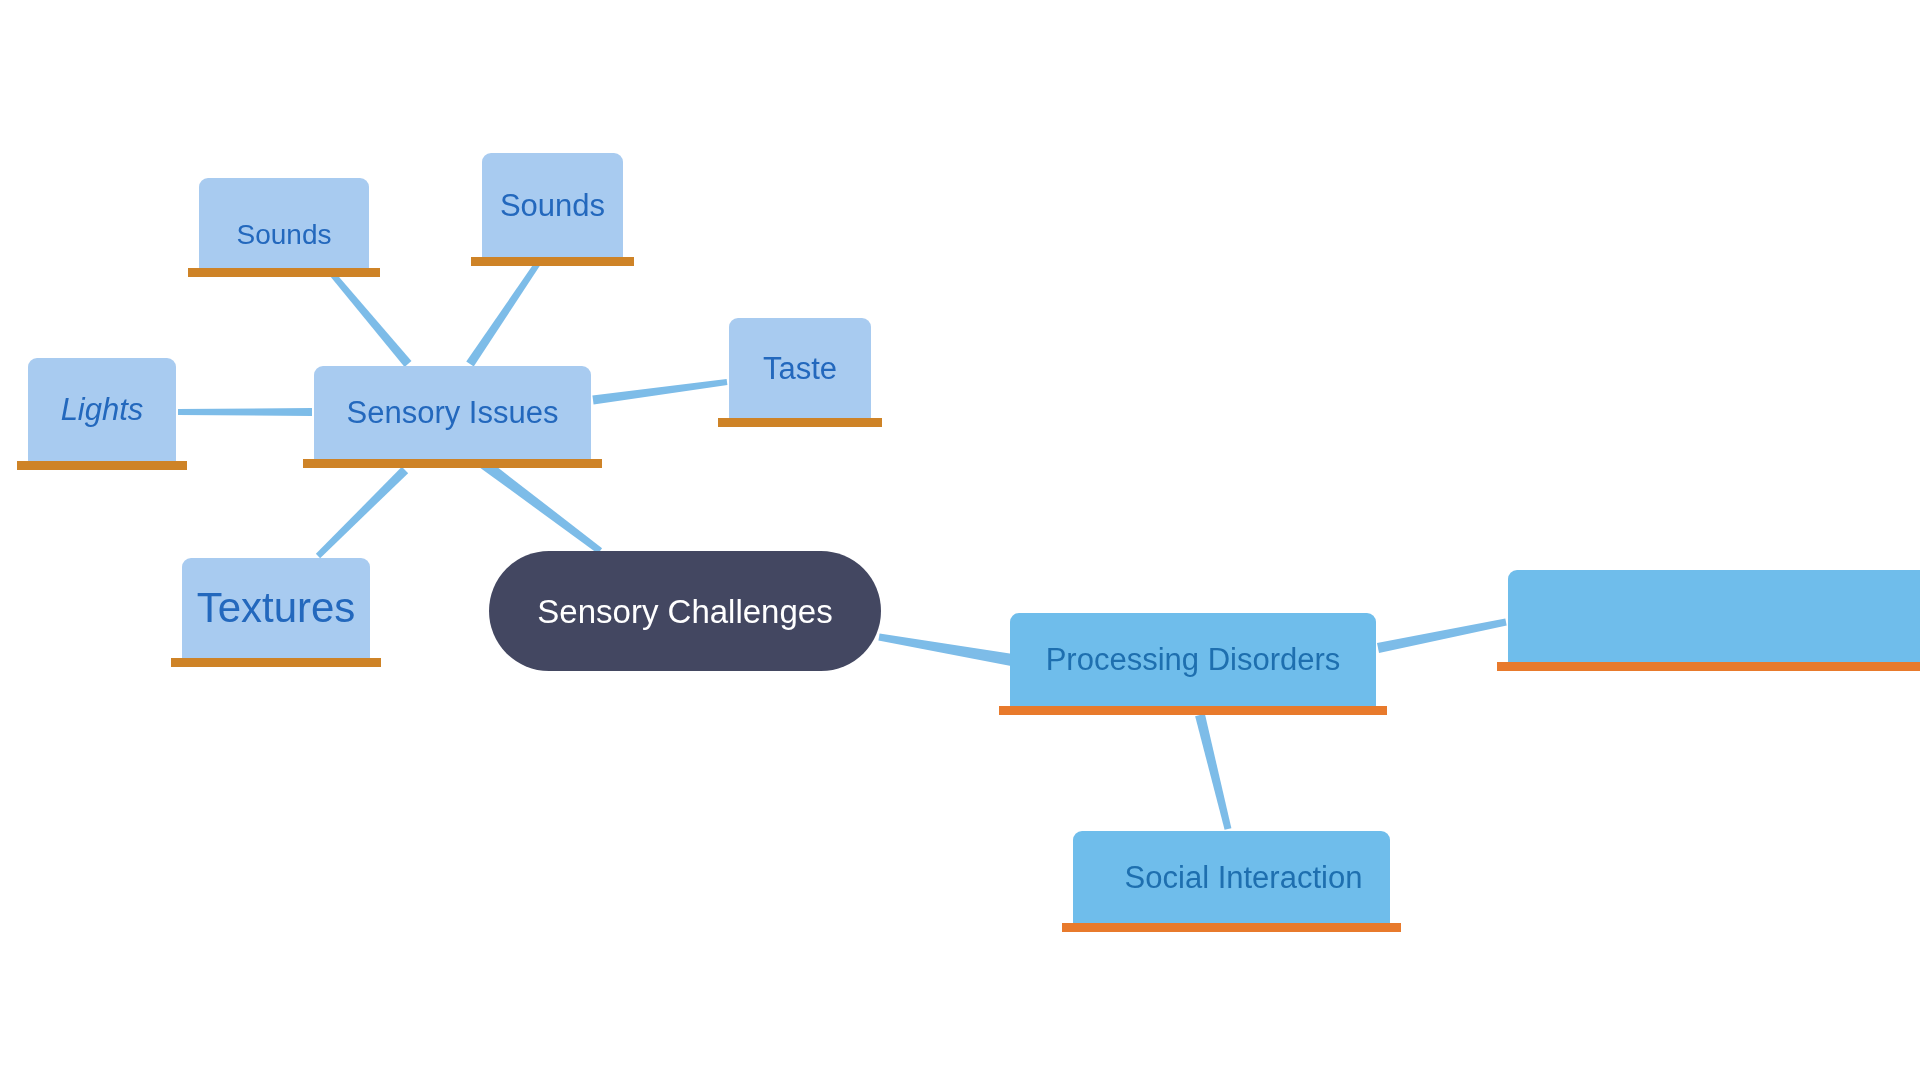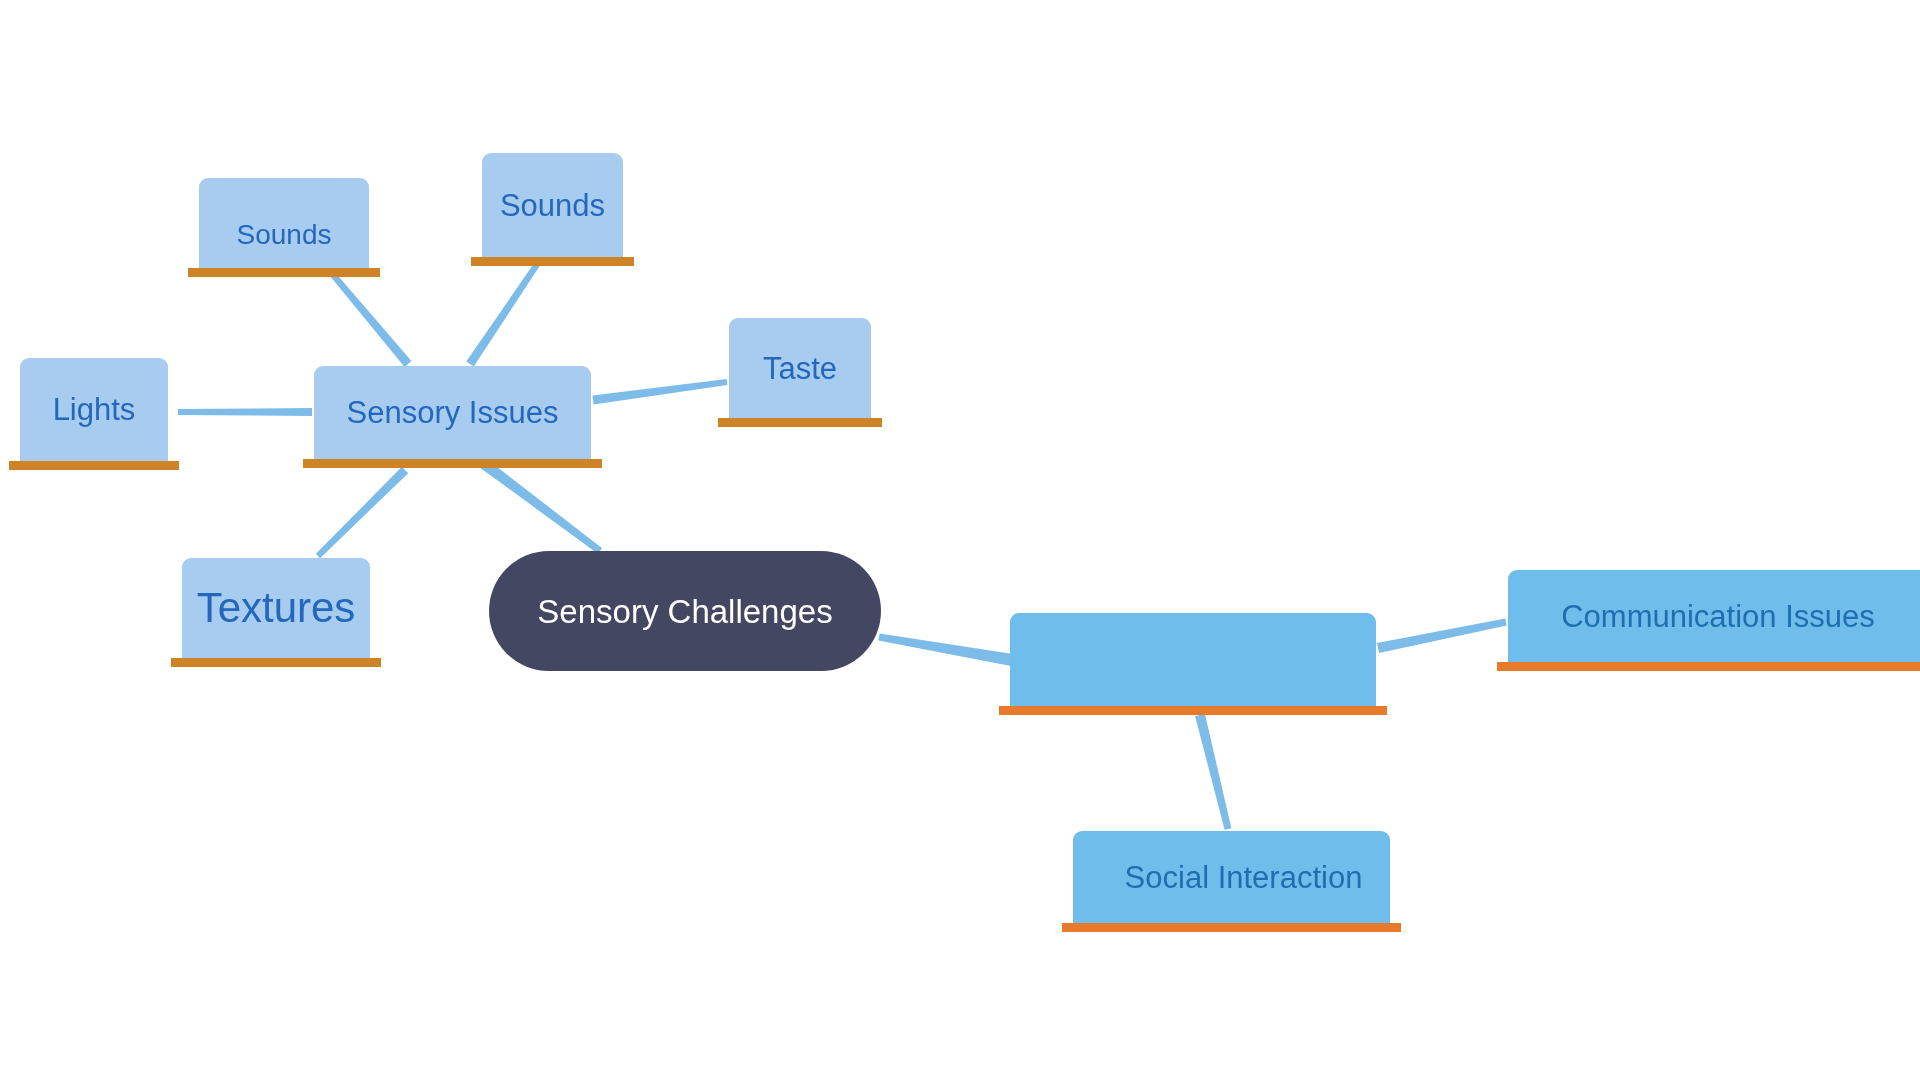--- a/index.html
+++ b/index.html
@@ -99,44 +99,44 @@
     </svg>
   <div id="node-layer">
       <div class="node root" style="left: 489px; top: 551px; width: 392px; height: 120px;">
         <span class="node-label" style="font-size: 33px;">Sensory Challenges</span>
       </div>
       <div class="node box tone-faded" style="left: 314px; top: 366px; width: 277px; height: 93px;">
         <span class="node-label" style="font-size: 31px;">Sensory Issues</span>
         <span class="underline"></span>
       </div>
       <div class="node box tone-strong" style="left: 1010px; top: 613px; width: 366px; height: 93px;">
+        <span class="node-label" style="font-size: 31px;">Processing Disorders</span>
         <span class="underline"></span>
       </div>
-      <div class="node box tone-faded" style="left: 20px; top: 358px; width: 148px; height: 103px;">
+      <div class="node box tone-faded" style="left: 28px; top: 358px; width: 148px; height: 103px; font-style: italic;">
         <span class="node-label" style="font-size: 31px;">Lights</span>
         <span class="underline"></span>
       </div>
       <div class="node box tone-faded" style="left: 199px; top: 178px; width: 170px; height: 90px;">
         <span class="node-label" style="font-size: 28px; margin-top: 24px;">Sounds</span>
         <span class="underline"></span>
       </div>
       <div class="node box tone-faded" style="left: 482px; top: 153px; width: 141px; height: 104px;">
         <span class="node-label" style="font-size: 31px;">Sounds</span>
         <span class="underline"></span>
       </div>
       <div class="node box tone-faded" style="left: 729px; top: 318px; width: 142px; height: 100px;">
         <span class="node-label" style="font-size: 31px; text-align: center;">Taste</span>
         <span class="underline"></span>
       </div>
       <div class="node box tone-faded" style="left: 182px; top: 558px; width: 188px; height: 100px;">
         <span class="node-label" style="font-size: 42px;">Textures</span>
         <span class="underline"></span>
       </div>
       <div class="node box tone-strong" style="left: 1508px; top: 570px; width: 420px; height: 92px;">
-        <span class="node-label" style="font-size: 31px;">Communication Issues</span>
         <span class="underline"></span>
       </div>
       <div class="node box tone-strong" style="left: 1073px; top: 831px; width: 317px; height: 92px; padding-left: 24px;">
         <span class="node-label" style="font-size: 31px;">Social Interaction</span>
         <span class="underline"></span>
       </div>
     </div>
 </div>
 
 </body></html>

